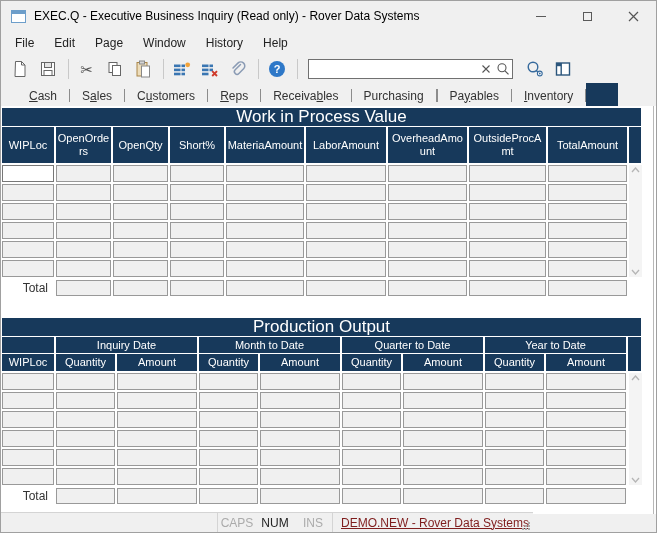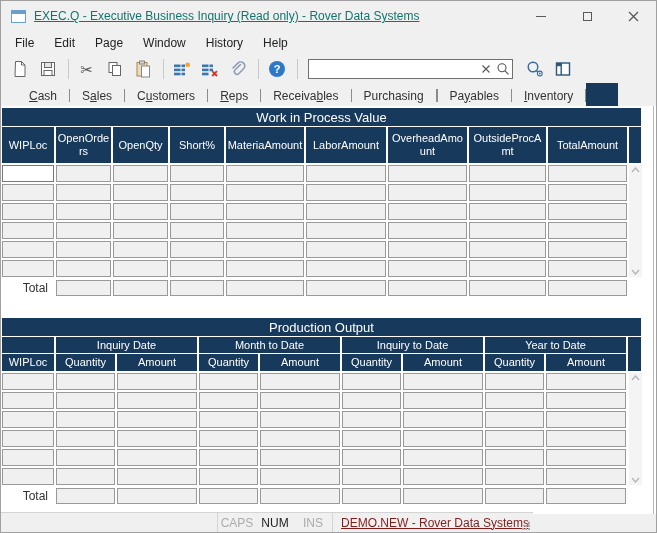--- a/index.html
+++ b/index.html
@@ -4,21 +4,21 @@
 <style>
   :root{ --navy:#17395B; --cellbg:#f0f0f0; --cellbd:#999; --chrome:#f0f0f0; }
   *{margin:0;padding:0;box-sizing:border-box;}
   body{width:657px;height:533px;background:#fff;}
   .window{width:657px;height:533px;position:relative;background:var(--chrome);
     font-family:"Liberation Sans",sans-serif;font-size:12px;color:#1a1a1a;
     border:1px solid #a0a0a0;overflow:hidden;}
   
   .titlebar{height:30px;display:flex;align-items:center;}
   .app-icon{width:15px;height:13px;border:1px solid #6d9eca;border-top:4px solid #6d9eca;background:#fff;margin:0 8px 0 10px;flex:none;}
-  .title-text{flex:1;color:#0f766e;white-space:nowrap;overflow:hidden;text-decoration:underline;}
+  .title-text{flex:1;color:#000000;white-space:nowrap;overflow:hidden;}
   .win-btn{width:46px;height:30px;display:flex;align-items:center;justify-content:center;}
   .glyph-min{width:10px;border-top:1px solid #5a5a5a;display:block;}
   .glyph-max{width:9px;height:9px;border:1px solid #5a5a5a;display:block;}
   
   .menubar{height:24px;display:flex;align-items:stretch;padding-left:4px;}
   .menu-item{padding:0 10px;display:flex;align-items:center;color:#222;}
   
   .toolbar{height:28px;display:flex;align-items:center;padding-left:6px;}
   .tbtn{width:25px;height:24px;display:flex;align-items:center;justify-content:center;margin-right:3px;}
   .tbtn .icon{display:flex;}
@@ -34,21 +34,21 @@
   .tab .accel{text-decoration:underline;}
   .tab.active{background:var(--navy);color:#fff;height:23px;padding:0 16px;}
   .tabsep{width:1px;height:13px;background:#8c8c8c;margin-bottom:4px;flex:none;}
   
   .content{position:absolute;top:105px;left:0;width:657px;height:408px;background:#fff;}
   .edge-line{position:absolute;left:652px;top:0;width:1px;height:408px;background:#b8b8b8;}
   .dtable{margin-left:1px;width:639px;}
   .t1{margin-top:2px;}
   .t2{margin-top:22px;}
   .band{height:18px;background:var(--navy);color:#fff;display:flex;align-items:center;justify-content:center;
-    font-size:13px;margin-bottom:1px;}
+    font-size:17px;margin-bottom:1px;}
   .hgrid{display:grid;gap:1px 2px;}
   .hcell{background:var(--navy);color:#fff;font-size:11px;line-height:1.15;display:flex;align-items:center;
     justify-content:center;text-align:center;word-break:break-all;padding:0 1px;}
   .bodywrap{position:relative;margin-top:2px;height:112px;}
   .bgrid{display:grid;gap:2px;grid-auto-rows:17px;}
   .cell{background:var(--cellbg);border:1px solid var(--cellbd);}
   .cell.focused{background:#fff;border-color:#777;}
   .sbar{position:absolute;left:627px;top:0;width:13px;height:112px;background:#f4f4f4;
     display:flex;flex-direction:column;justify-content:space-between;align-items:center;padding:2px 0;}
   .totalgrid{display:grid;gap:2px;margin-top:3px;grid-auto-rows:16px;}
@@ -357,21 +357,21 @@
           <div class="tcell"></div>
         </div>
     </div>
 
     <div class="dtable t2">
       <div class="band">Production Output</div>
       <div class="hgrid" id="prod-header" style="grid-template-columns: 52px 59px 80px 59px 80px 59px 80px 59px 80px 13px; grid-template-rows: 16px 17px; gap: 1px 2px;">
           <div class="hcell"></div>
           <div class="hcell" style="grid-column: span 2;">Inquiry Date</div>
           <div class="hcell" style="grid-column: span 2;">Month to Date</div>
-          <div class="hcell" style="grid-column: span 2;">Inquiry to Date</div>
+          <div class="hcell" style="grid-column: span 2;">Quarter to Date</div>
           <div class="hcell" style="grid-column: span 2;">Year to Date</div>
           <div class="hcell" style="grid-row: span 2;"></div>
           <div class="hcell">WIPLoc</div>
           <div class="hcell">Quantity</div>
           <div class="hcell">Amount</div>
           <div class="hcell">Quantity</div>
           <div class="hcell">Amount</div>
           <div class="hcell">Quantity</div>
           <div class="hcell">Amount</div>
           <div class="hcell">Quantity</div>

